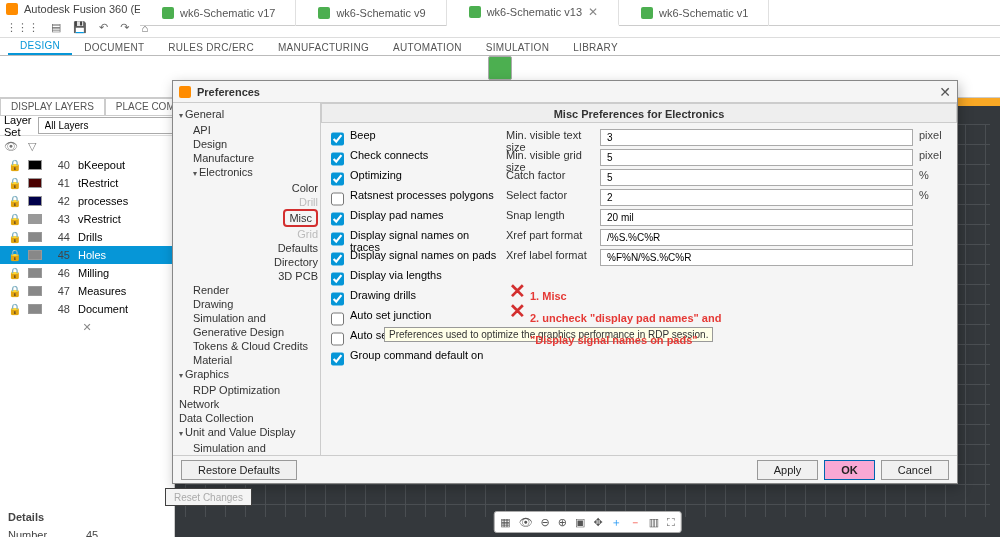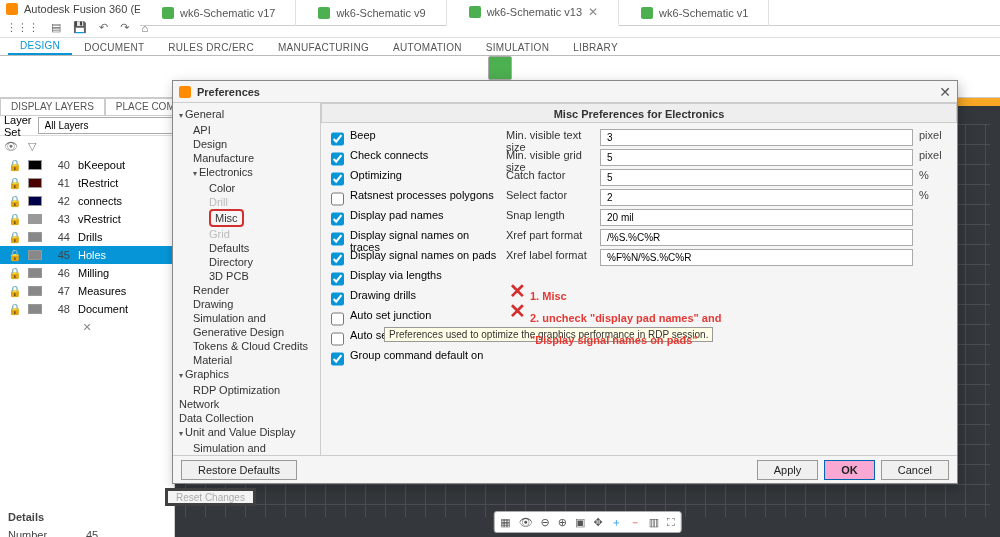--- a/index.html
+++ b/index.html
@@ -59,21 +59,21 @@
   
   .dialog { position: absolute; top: 80px; left: 172px; width: 786px; height: 404px; background: #f5f5f5; border: 1px solid #888; box-shadow: 2px 4px 12px rgba(0,0,0,0.25); display: flex; flex-direction: column; }
   .dlg-title { height: 22px; display: flex; align-items: center; padding: 0 6px; border-bottom: 1px solid #ccc; }
   .dlg-title .ico { width: 12px; height: 12px; background: #ff8c00; margin-right: 6px; border-radius: 2px; }
   .dlg-title .txt { font-weight: bold; color: #333; }
   .dlg-title .close { margin-left: auto; font-size: 14px; color: #555; }
   .dlg-body { flex: 1; display: flex; overflow: hidden; }
   .dlg-tree { width: 148px; border-right: 1px solid #ccc; padding: 4px 2px; line-height: 14px; font-size: 10px; color: #333; overflow: hidden; }
   .dlg-tree .t0 { padding-left: 4px; }
   .dlg-tree .t1 { padding-left: 18px; }
-  .dlg-tree .t2 { padding-left: 34px; }
+  .dlg-tree .t2 { padding-left: 34px; text-align: right; }
   .dlg-tree .exp::before { content: "▾"; font-size: 8px; margin-right: 2px; color: #555; }
   .dlg-tree .hl { border: 2px solid #d32f2f; border-radius: 4px; padding: 0 4px; display: inline-block; }
   .dlg-tree .fade { color: #bbb; }
   .dlg-content { flex: 1; padding: 0; }
   .dlg-hdr { height: 20px; background: #eee; border: 1px solid #ccc; text-align: center; font-weight: bold; line-height: 20px; color: #333; font-size: 11px; }
   .dlg-form { padding: 6px 10px; }
   .f-row { display: flex; height: 20px; gap: 6px; }
   .f-row input[type=checkbox] { accent-color: #0696d7; }
   .f-lbl1 { width: 150px; }
   .f-lbl2 { width: 88px; color: #333; }
@@ -81,21 +81,21 @@
   .f-unit { width: 28px; color: #444; }
   .cross { position: absolute; color: #d32f2f; font-size: 20px; font-weight: bold; pointer-events: none; }
   .dlg-footer { height: 28px; border-top: 1px solid #ccc; display: flex; align-items: center; padding: 0 8px; gap: 6px; }
   .dlg-footer .spacer { flex: 1; }
   .dlg-btn { height: 20px; padding: 0 16px; border: 1px solid #999; background: #f0f0f0; font-size: 11px; color: #222; }
   .dlg-btn.primary { border-color: #0064b1; background: #f9a8d4; font-weight: bold; }
 
   
   .anno { position: absolute; color: #e53935; font-weight: bold; font-size: 15px; line-height: 22px; }
   .tooltip { position: absolute; background: #ffffe8; border: 1px solid #999; padding: 1px 4px; font-size: 10px; color: #333; }
-  .reset-btn { position: absolute; top: 488px; left: 165px; height: 18px; padding: 0 8px; border: 3px solid #404040; background: #f4f4f4; color: #aaa; font-size: 10px; }
+  .reset-btn { position: absolute; top: 488px; left: 165px; height: 18px; padding: 0 8px; border: 1px solid #404040; background: #f4f4f4; color: #aaa; font-size: 10px; }
 </style>
 </head>
 <body>
 
 <div class="title-bar">
   <div class="title-logo"></div>
   <span>Autodesk Fusion 360 (Education License)</span>
   <div class="win-controls">
     <span>—</span>
     <span>▢</span>
@@ -210,21 +210,21 @@
       <div class="lp-line">
         <span class="lp-eye">🔒</span>
         <span class="lp-swatch" style="background:#4a0000"></span>
         <span class="lp-num">41</span>
         <span>tRestrict</span>
       </div>
       <div class="lp-line">
         <span class="lp-eye">🔒</span>
         <span class="lp-swatch" style="background:#00004a"></span>
         <span class="lp-num">42</span>
-        <span>connects</span>
+        <span>processes</span>
       </div>
       <div class="lp-line">
         <span class="lp-eye">🔒</span>
         <span class="lp-swatch" style="background:#999999"></span>
         <span class="lp-num">43</span>
         <span>vRestrict</span>
       </div>
       <div class="lp-line">
         <span class="lp-eye">🔒</span>
         <span class="lp-swatch" style="background:#888888"></span>

